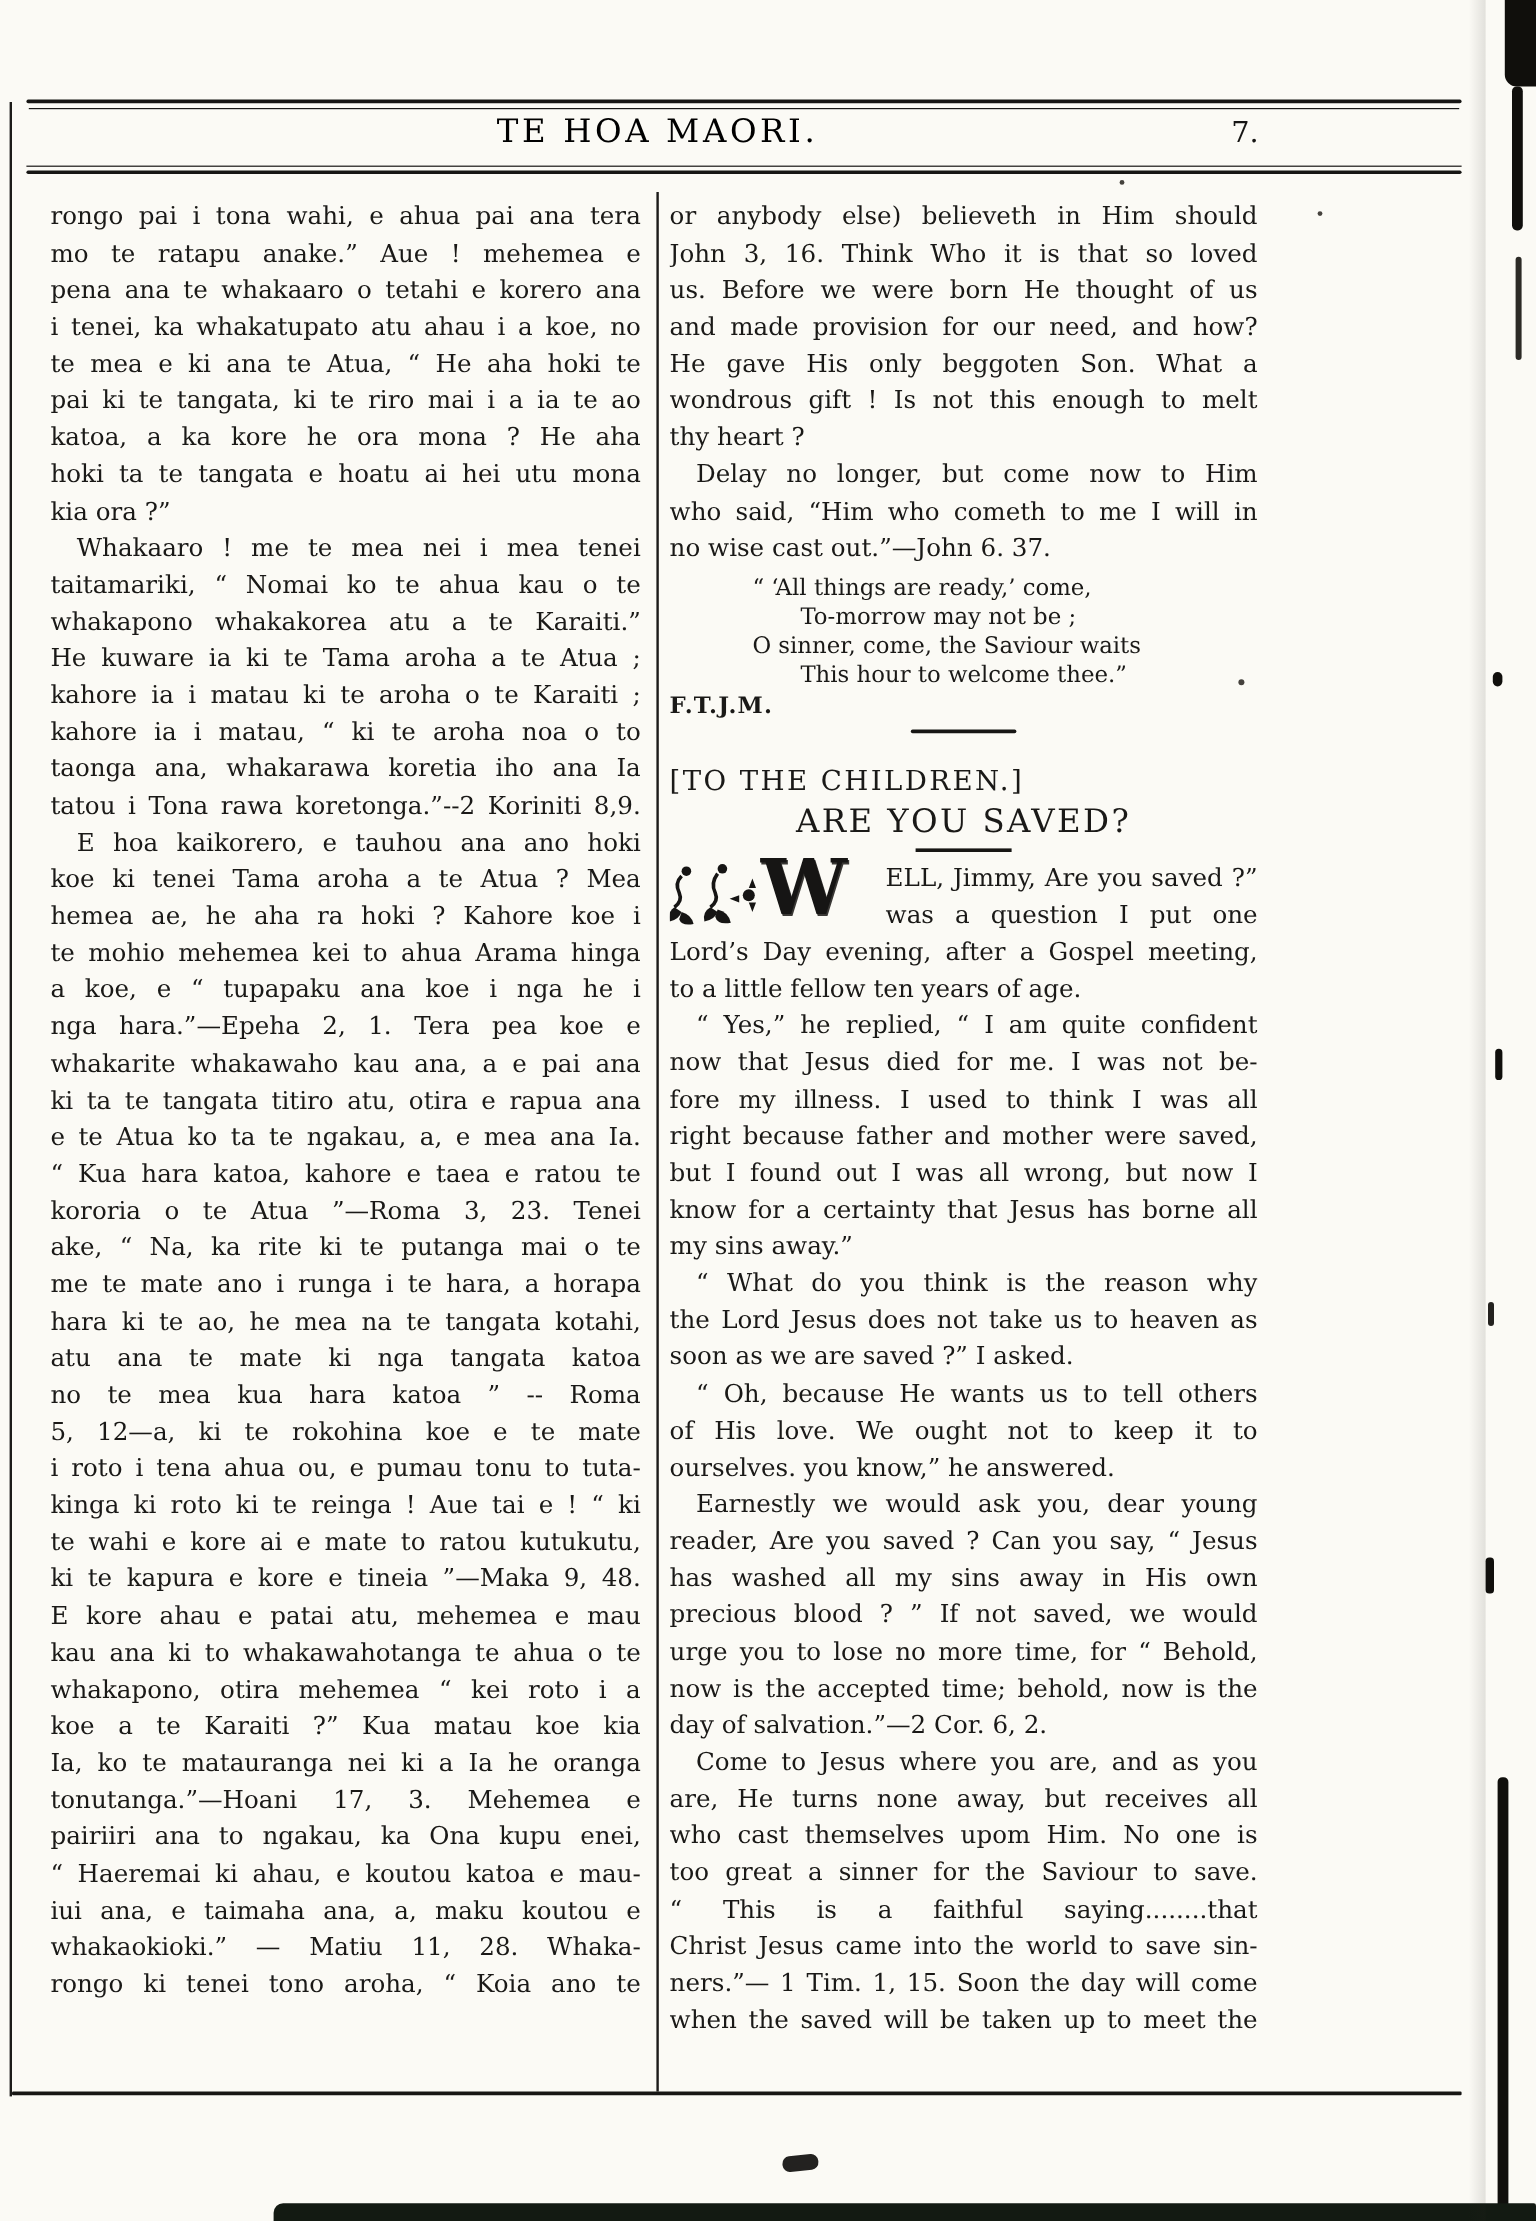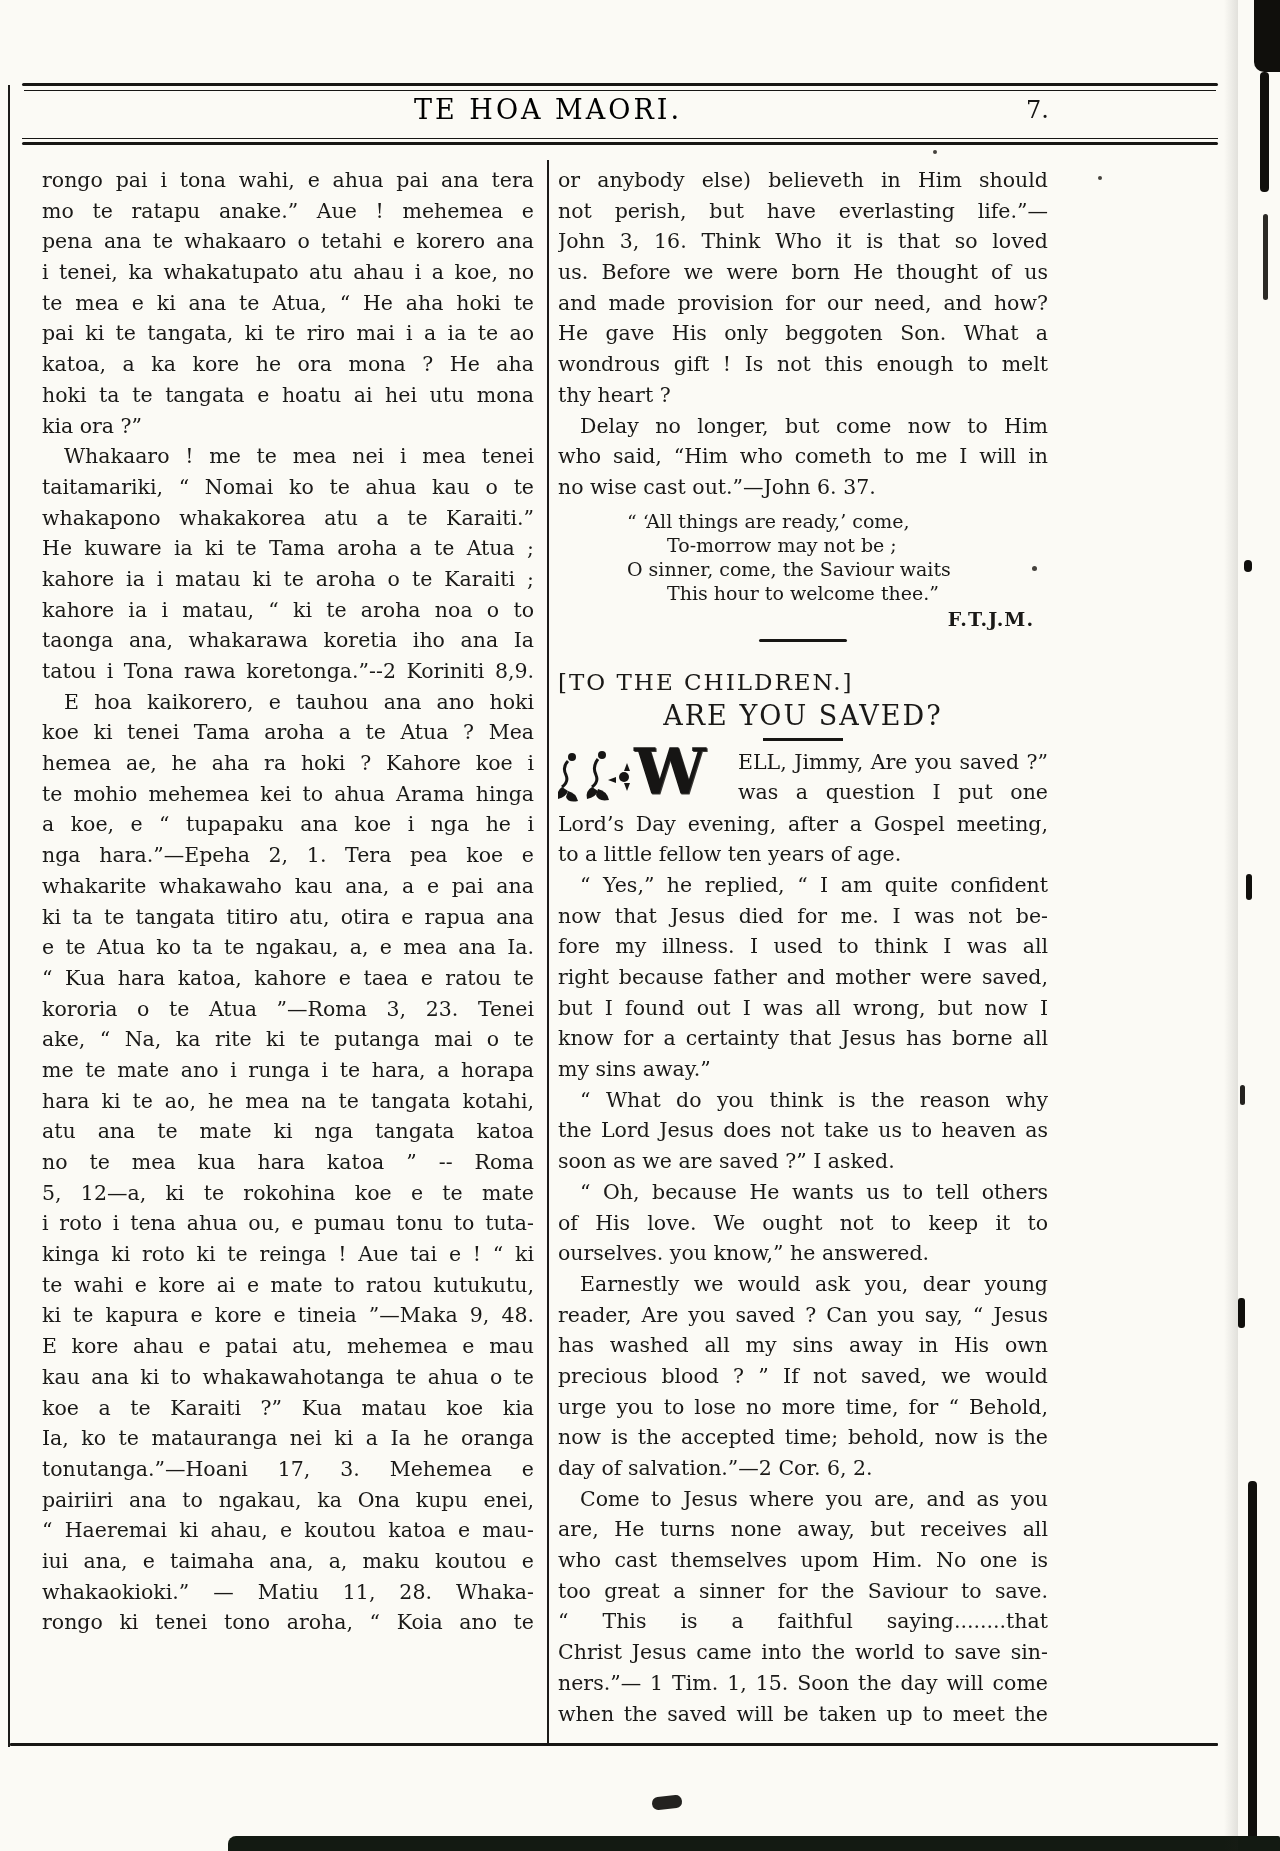--- a/index.html
+++ b/index.html
@@ -27,21 +27,21 @@
   .divider{position:absolute;left:547px;top:160px;width:2px;height:1583px;background:#1c1b19;}
 
   .tl{height:30.7px;text-align:justify;text-align-last:justify;overflow:hidden;white-space:nowrap;}
   .tl.i{text-indent:22px;}
   .tl.e{text-align-last:left;white-space:normal;}
 
   
   .poem{margin:6px auto 0 auto;width:352px;font-size:19px;line-height:24px;}
   .pl{white-space:nowrap;}
   .pl.p2{padding-left:40px;}
-  .sig{font-size:19px;font-weight:bold;letter-spacing:1px;text-align:right;padding-right:14px;line-height:24px;margin-top:2px;}
+  .sig{font-size:19px;font-weight:bold;letter-spacing:1px;padding-right:14px;line-height:24px;margin-top:2px;}
 
   .mini-rule{margin:8px auto 0 auto;width:88px;height:3px;background:#171614;border-radius:2px;}
   .kicker{margin-top:28px;text-align:left;font-size:23px;letter-spacing:2px;line-height:24px;}
   .section-heading{margin-top:6px;text-align:center;font-size:27px;letter-spacing:2px;line-height:32px;}
   .heading-rule{margin:6px auto 0 auto;width:80px;height:3px;background:#171614;}
 
   
   .drop-block{display:flex;margin-top:6px;height:62px;}
   .orn-cell{width:180px;position:relative;flex:none;}
   .fleuron{position:absolute;left:0;top:0;}
@@ -118,37 +118,37 @@
       <div class="tl">hara ki te ao, he mea na te tangata kotahi,</div>
       <div class="tl">atu ana te mate ki nga tangata katoa</div>
       <div class="tl">no te mea kua hara katoa ” -- Roma</div>
       <div class="tl">5, 12—a, ki te rokohina koe e te mate</div>
       <div class="tl">i roto i tena ahua ou, e pumau tonu to tuta-</div>
       <div class="tl">kinga ki roto ki te reinga ! Aue tai e ! “ ki</div>
       <div class="tl">te wahi e kore ai e mate to ratou kutukutu,</div>
       <div class="tl">ki te kapura e kore e tineia ”—Maka 9, 48.</div>
       <div class="tl">E kore ahau e patai atu, mehemea e mau</div>
       <div class="tl">kau ana ki to whakawahotanga te ahua o te</div>
+      <div class="tl">whakapono, otira mehemea “ kei roto i a</div>
       <div class="tl">koe a te Karaiti ?” Kua matau koe kia</div>
       <div class="tl">Ia, ko te matauranga nei ki a Ia he oranga</div>
       <div class="tl">tonutanga.”—Hoani 17, 3. Mehemea e</div>
       <div class="tl">pairiiri ana to ngakau, ka Ona kupu enei,</div>
       <div class="tl">“ Haeremai ki ahau, e koutou katoa e mau-</div>
       <div class="tl">iui ana, e taimaha ana, a, maku koutou e</div>
       <div class="tl">whakaokioki.” — Matiu 11, 28. Whaka-</div>
       <div class="tl">rongo ki tenei tono aroha, “ Koia ano te</div>
     </div>
 
   <div class="divider"></div>
 
   <div class="col col-right">
 
     <div>
         <div class="tl">or anybody else) believeth in Him should</div>
-        <div class="tl">not perish, but have everlasting life.”—</div>
         <div class="tl">John 3, 16. Think Who it is that so loved</div>
         <div class="tl">us. Before we were born He thought of us</div>
         <div class="tl">and made provision for our need, and how?</div>
         <div class="tl">He gave His only beggoten Son. What a</div>
         <div class="tl">wondrous gift ! Is not this enough to melt</div>
         <div class="tl e">thy heart ?</div>
         <div class="tl i">Delay no longer, but come now to Him</div>
         <div class="tl">who said, “Him who cometh to me I will in</div>
         <div class="tl e">no wise cast out.”—John 6. 37.</div>
       </div>

